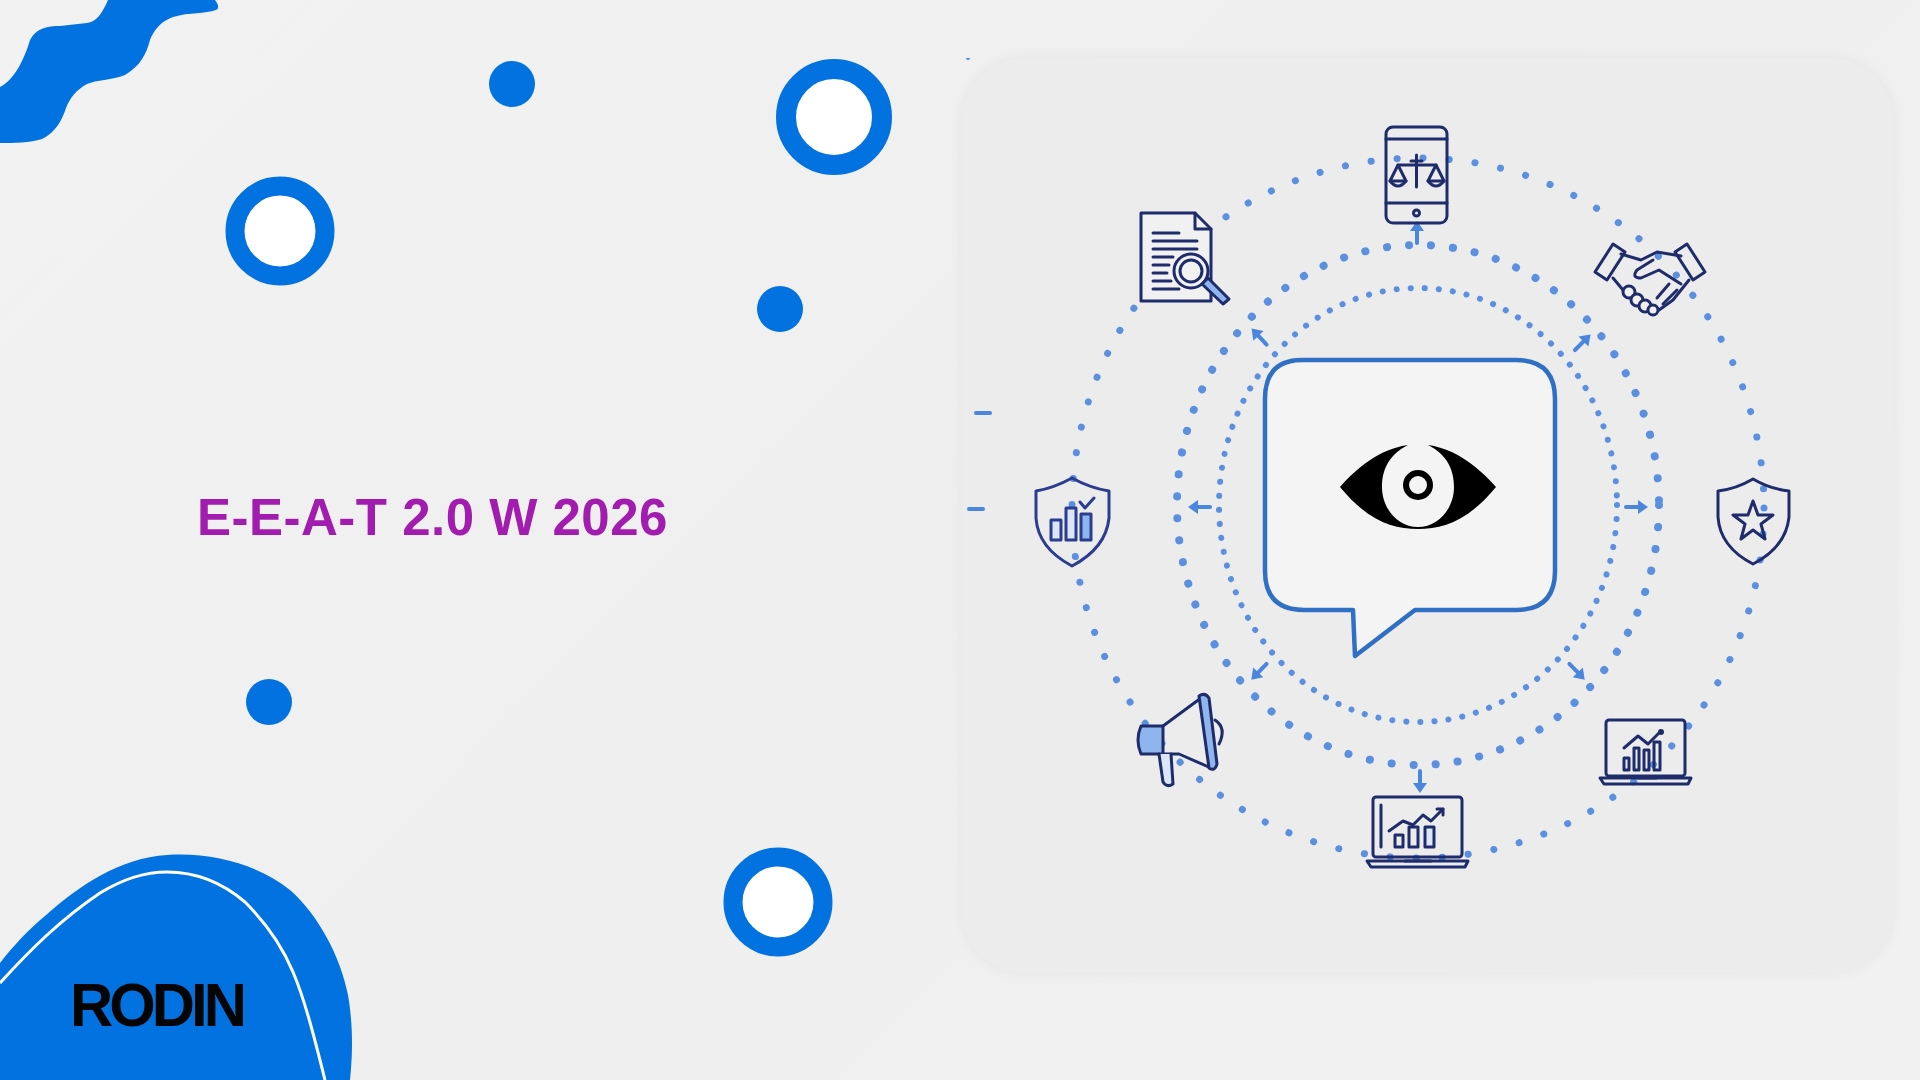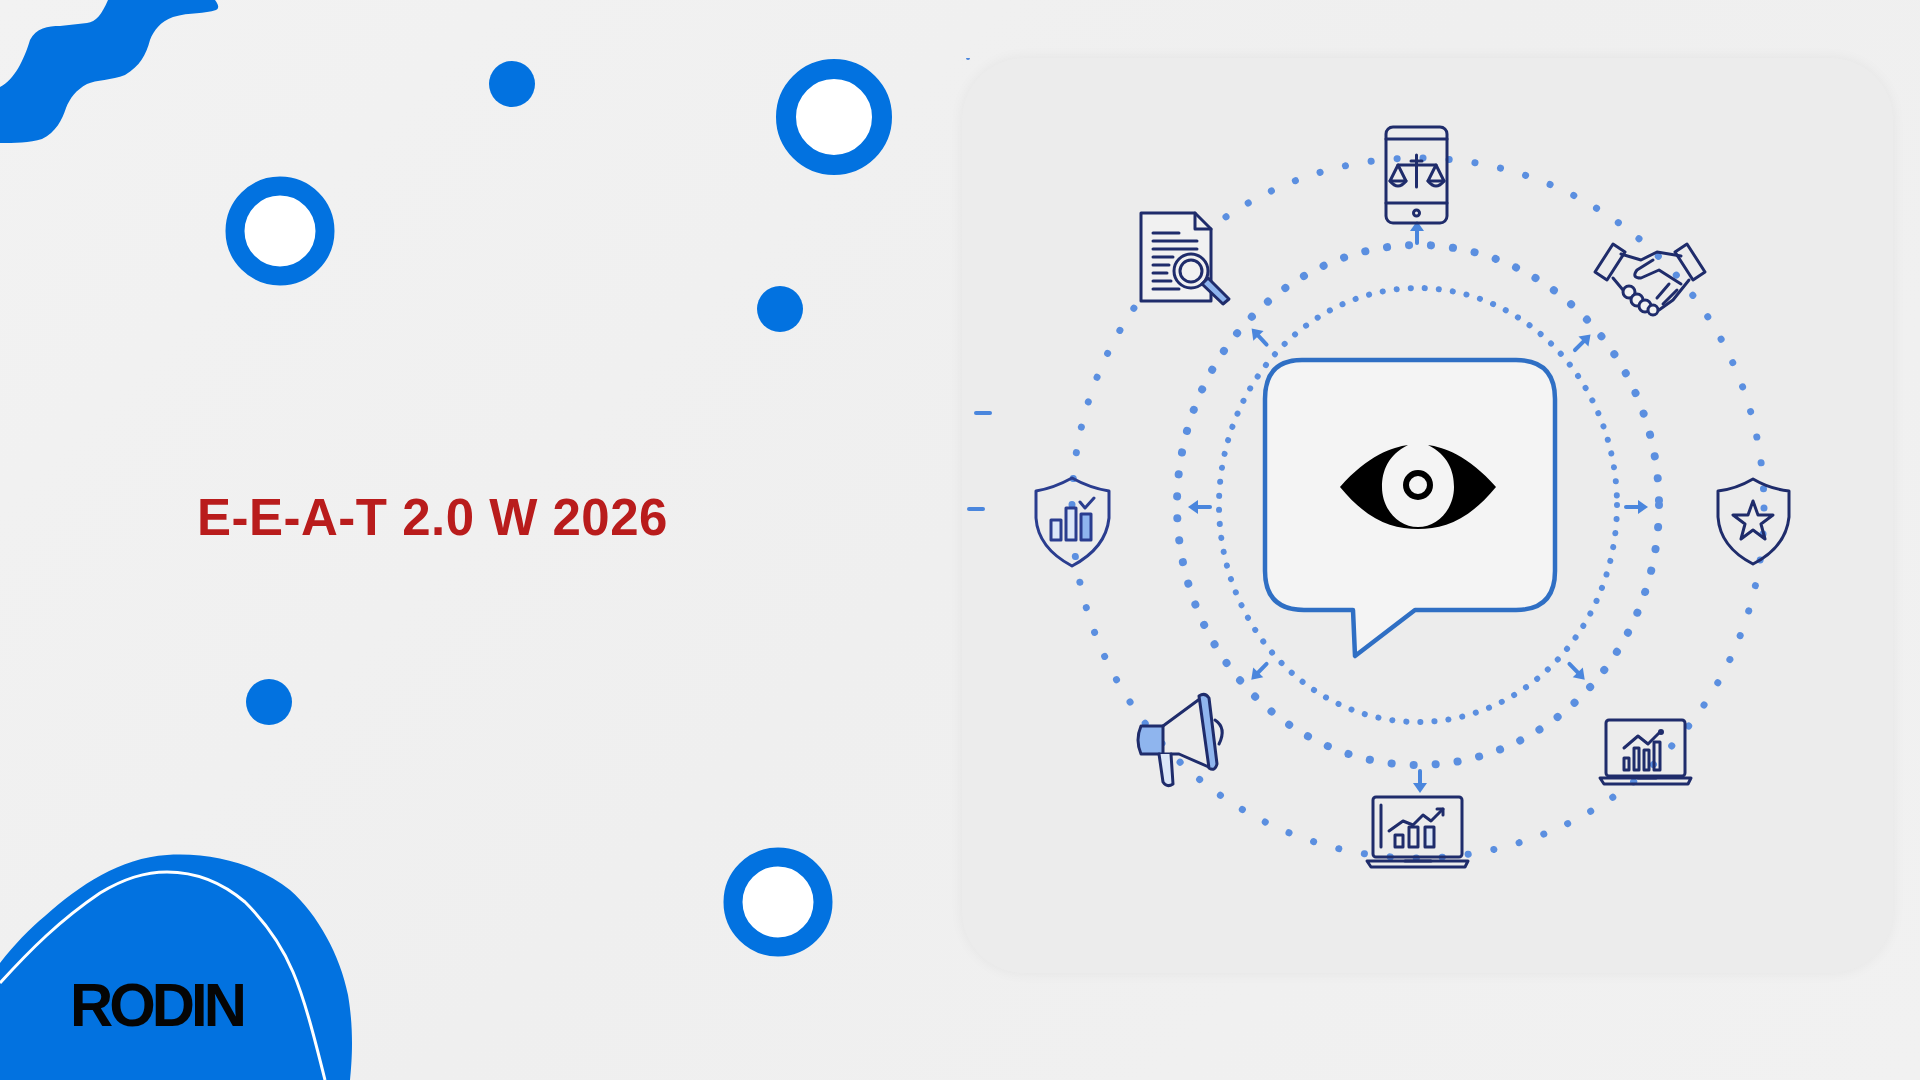--- a/index.html
+++ b/index.html
@@ -5,21 +5,21 @@
   html, body { margin: 0; padding: 0; }
   body {
     width: 1920px; height: 1080px; overflow: hidden; position: relative;
     background: linear-gradient(135deg, #f2f2f2 0%, #efefef 50%, #f1f1f1 100%);
     font-family: "Liberation Sans", sans-serif;
   }
   .deco-svg { position: absolute; left: 0; top: 0; width: 1920px; height: 1080px; }
   .title {
     position: absolute; left: 197px; top: 488px;
     font-family: "Liberation Sans", sans-serif; font-weight: 700;
-    font-size: 51px; line-height: 60px; color: #b91c1c;
+    font-size: 51px; line-height: 60px; color: #a21caf;
     letter-spacing: 0.5px; white-space: nowrap;
   }
   .logo {
     position: absolute; left: 70px; top: 972px;
     font-family: "Liberation Sans", sans-serif; font-weight: 700;
     font-size: 61px; line-height: 66px; color: #050505;
     letter-spacing: -4px; white-space: nowrap;
     transform: scaleX(0.98); transform-origin: left center;
   }
   .card {

